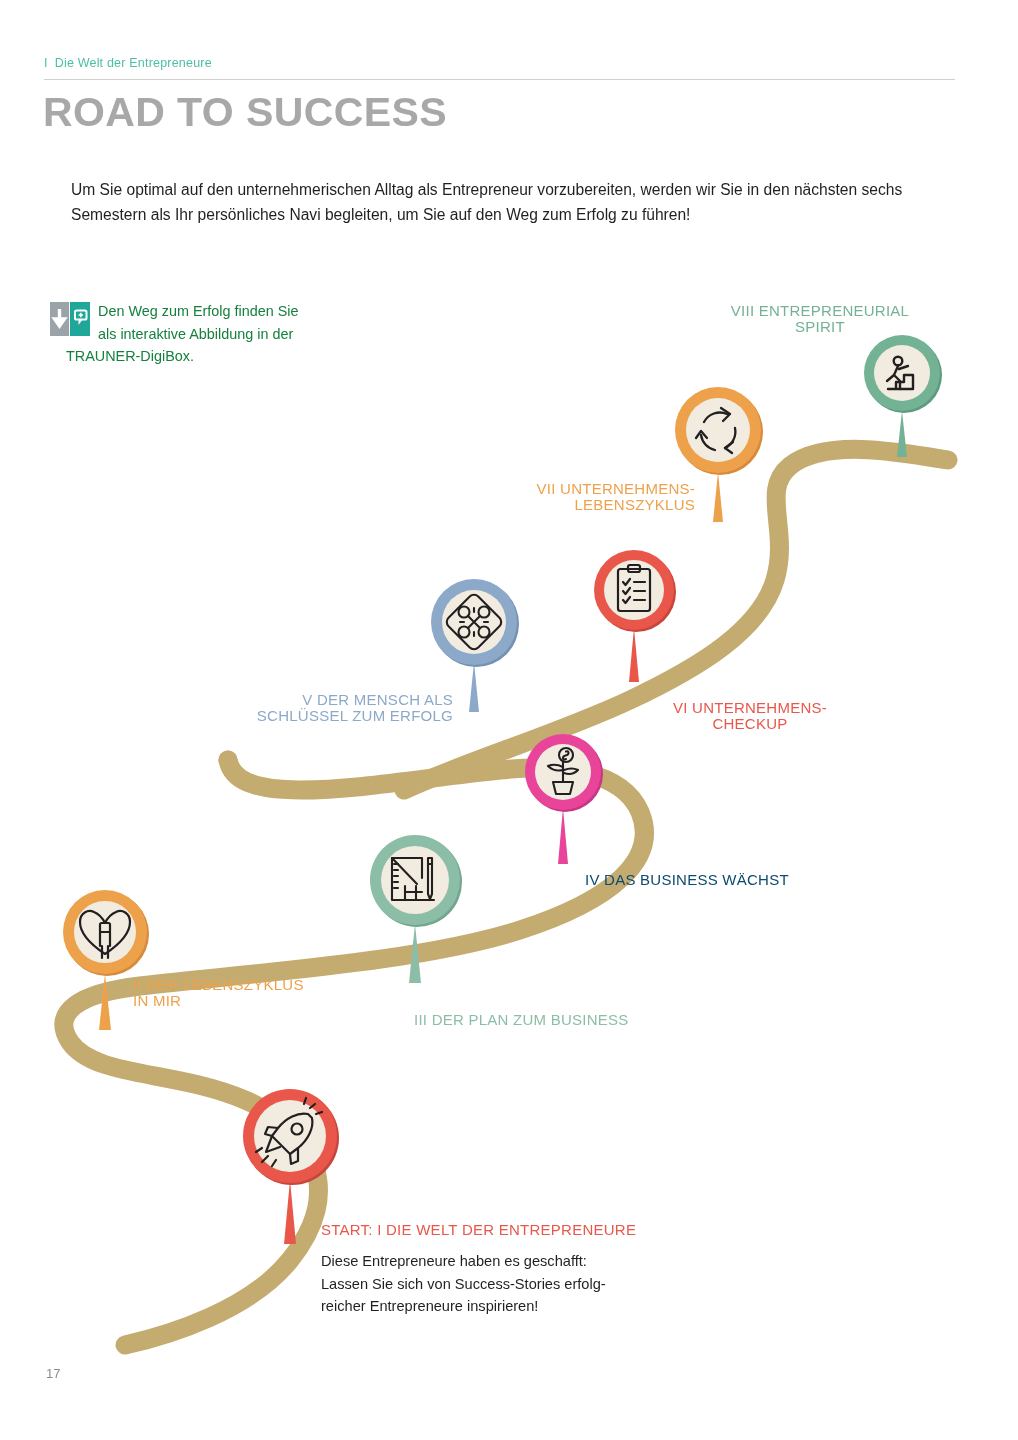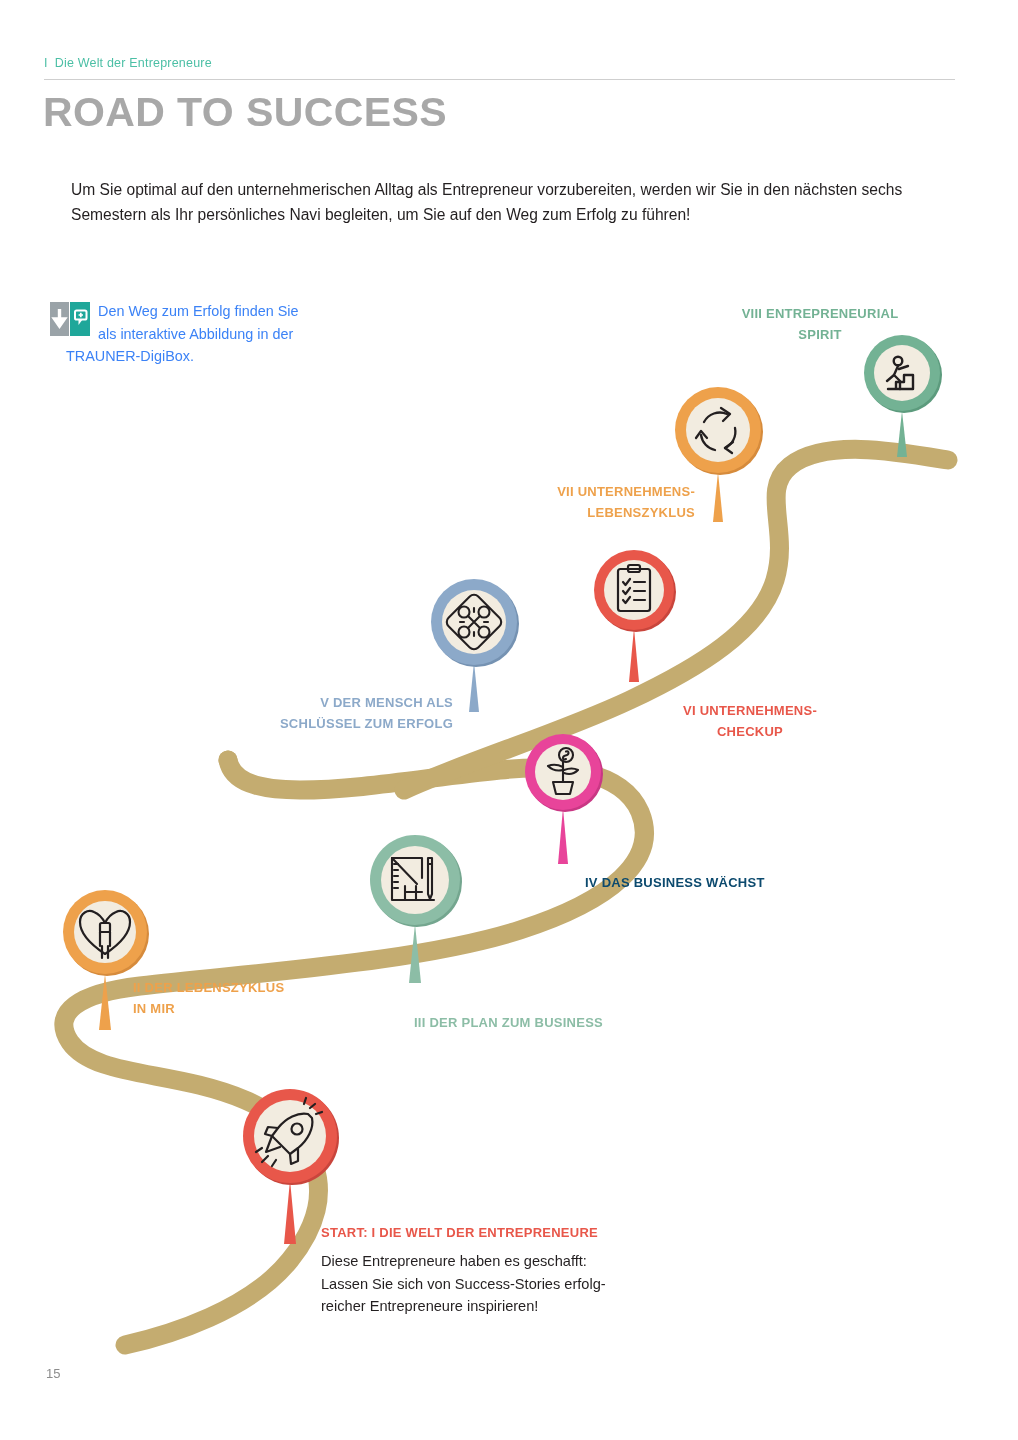--- a/index.html
+++ b/index.html
@@ -69,21 +69,21 @@
   .digibox-icon {
     float: left;
     width: 40px;
     height: 34px;
     margin: 2px 8px 0 6px;
     display: block;
   }
   .digibox-text {
     font-size: 14.4px;
     line-height: 22.5px;
-    color: #3b82f6;
+    color: #15803d;
     margin-left: 22px;
   }
 
   
   #road-layer {
     position: absolute;
     left: 0; top: 0;
     width: 1018px;
     height: 1440px;
   }
@@ -92,24 +92,24 @@
   .marker {
     position: absolute;
     width: 0; height: 0;
   }
   .marker .pin {
     position: absolute;
     left: 0; top: 0;
   }
   .mlabel {
     position: absolute;
-    font-size: 13px;
-    font-weight: bold;
+    font-size: 15px;
+    font-weight: normal;
     letter-spacing: .25px;
-    line-height: 21px;
+    line-height: 16px;
     white-space: pre-line;
   }
   .mlabel.right { text-align: left; }
   .mlabel.rightal { text-align: right; }
   .mlabel.center { text-align: center; }
 
   .start-body {
     position: absolute;
     font-size: 14.6px;
     line-height: 22.5px;
@@ -318,15 +318,15 @@
         <path d="M36 74 L30 80 M44 78 L40 84 M30 66 L24 70"></path>
         <path d="M78 26 L83 22 M84 32 L90 30 M72 22 L74 16"></path>
       </g>
     </svg>
   </div>
   <div class="mlabel right" style="left:321px; top:1222px; width:430px; color:#e8574a;">START: I DIE WELT DER ENTREPRENEURE</div>
   <div class="start-body" style="left:321px; top:1250px; width:430px;">Diese Entrepreneure haben es geschafft:
 Lassen Sie sich von Success-Stories erfolg-
 reicher Entrepreneure inspirieren!</div>
 
-  <div class="pagenum">15</div>
+  <div class="pagenum">17</div>
 
 </div>
 
 </body></html>

